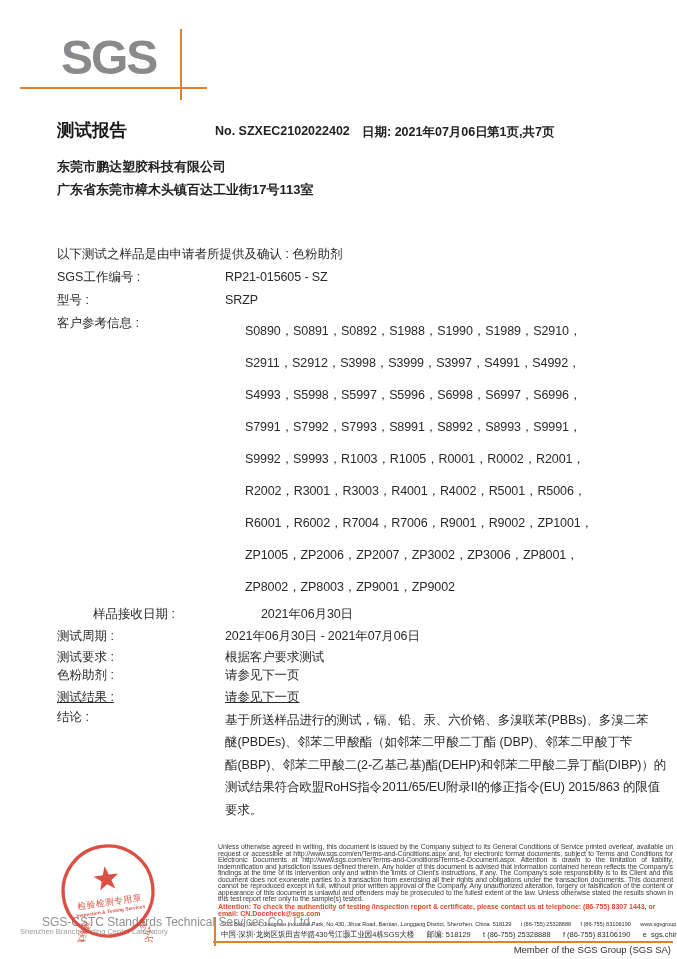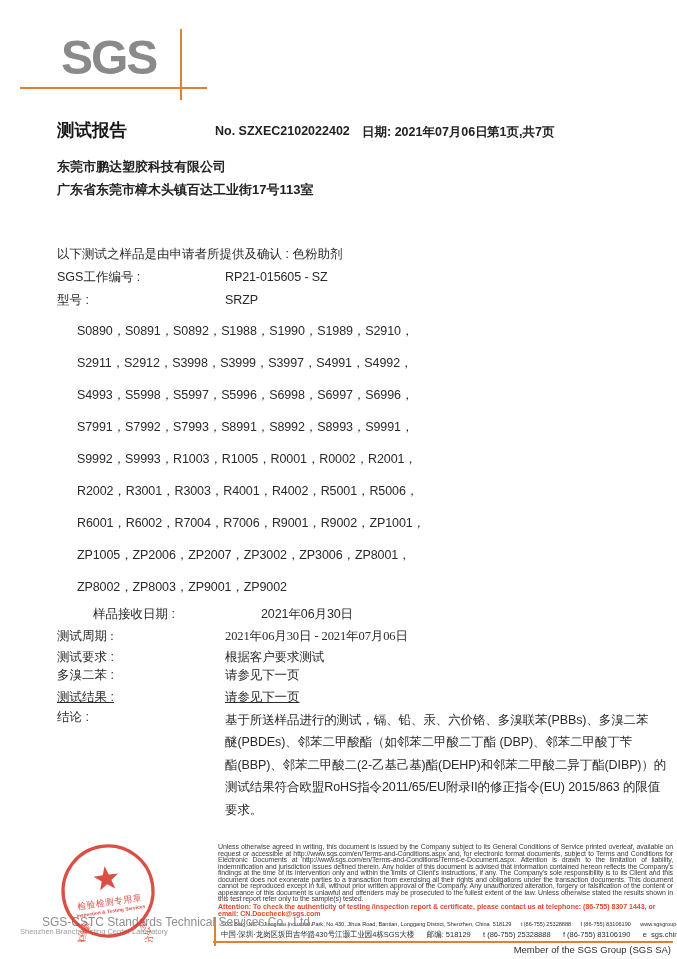--- a/index.html
+++ b/index.html
@@ -24,21 +24,21 @@
   .body { position:absolute; left:57px; top:246px; width:620px; font-size:12.5px; color:#2a2a2a; }
   .row { display:flex; line-height:17px; }
   .row .lbl { flex:0 0 168px; width:168px; }
   .row .val { flex:1; letter-spacing:-0.1px; }
   .full { width:100%; }
   .r-intro  { margin-bottom:6px; }
   .r-job    { margin-bottom:6px; }
   .r-model  { margin-bottom:6px; }
   .r-ref    { margin-bottom:3px; }
   .r-recv   { margin-bottom:5px;margin-left:36px; }
-  .r-period { margin-bottom:4px;font-family:Liberation Serif, serif; }
+  .r-period { margin-bottom:4px; }
   .r-req    { margin-bottom:1px; }
   .r-method { margin-bottom:5px; }
   .r-result { margin-bottom:3px;text-decoration:underline; }
   .val.multi { white-space:pre-line; line-height:32px;margin-left:20px; }
   .val.concl { white-space:pre-line; line-height:22.4px; }
   
   .stamp { position:absolute; left:33px; top:842px; width:150px; height:100px; opacity:.88; z-index:2; }
   .co-line1 { position:absolute; left:33px; top:915px; font-size:12px; color:#8f8f8f; white-space:nowrap; z-index:1;padding-left:9px; }
   .co-line2 { position:absolute; left:20px; top:927px; font-size:7.5px; color:#9d9d9d; white-space:nowrap; z-index:1; }
   .legal { position:absolute; left:218px; top:844px; width:455px; font-size:7px; line-height:6.5px;
@@ -78,20 +78,21 @@
     </div>
     <div class="row r-job">
       <div class="lbl">SGS工作编号 :</div>
       <div class="val">RP21-015605 - SZ</div>
     </div>
     <div class="row r-model">
       <div class="lbl">型号 :</div>
       <div class="val">SRZP</div>
     </div>
     <div class="row r-ref">
+      <div class="lbl">客户参考信息 :</div>
       <div class="val multi">S0890，S0891，S0892，S1988，S1990，S1989，S2910，
 S2911，S2912，S3998，S3999，S3997，S4991，S4992，
 S4993，S5998，S5997，S5996，S6998，S6997，S6996，
 S7991，S7992，S7993，S8991，S8992，S8993，S9991，
 S9992，S9993，R1003，R1005，R0001，R0002，R2001，
 R2002，R3001，R3003，R4001，R4002，R5001，R5006，
 R6001，R6002，R7004，R7006，R9001，R9002，ZP1001，
 ZP1005，ZP2006，ZP2007，ZP3002，ZP3006，ZP8001，
 ZP8002，ZP8003，ZP9001，ZP9002</div>
     </div>
@@ -101,21 +102,21 @@
     </div>
     <div class="row r-period">
       <div class="lbl">测试周期 :</div>
       <div class="val">2021年06月30日 - 2021年07月06日</div>
     </div>
     <div class="row r-req">
       <div class="lbl">测试要求 :</div>
       <div class="val">根据客户要求测试</div>
     </div>
     <div class="row r-method">
-      <div class="lbl">多溴二苯 :</div>
+      <div class="lbl">色粉助剂 :</div>
       <div class="val">请参见下一页</div>
     </div>
     <div class="row r-result">
       <div class="lbl">测试结果 :</div>
       <div class="val">请参见下一页</div>
     </div>
     <div class="row">
       <div class="lbl">结论 :</div>
       <div class="val concl">基于所送样品进行的测试，镉、铅、汞、六价铬、多溴联苯(PBBs)、多溴二苯
 醚(PBDEs)、邻苯二甲酸酯（如邻苯二甲酸二丁酯 (DBP)、邻苯二甲酸丁苄

